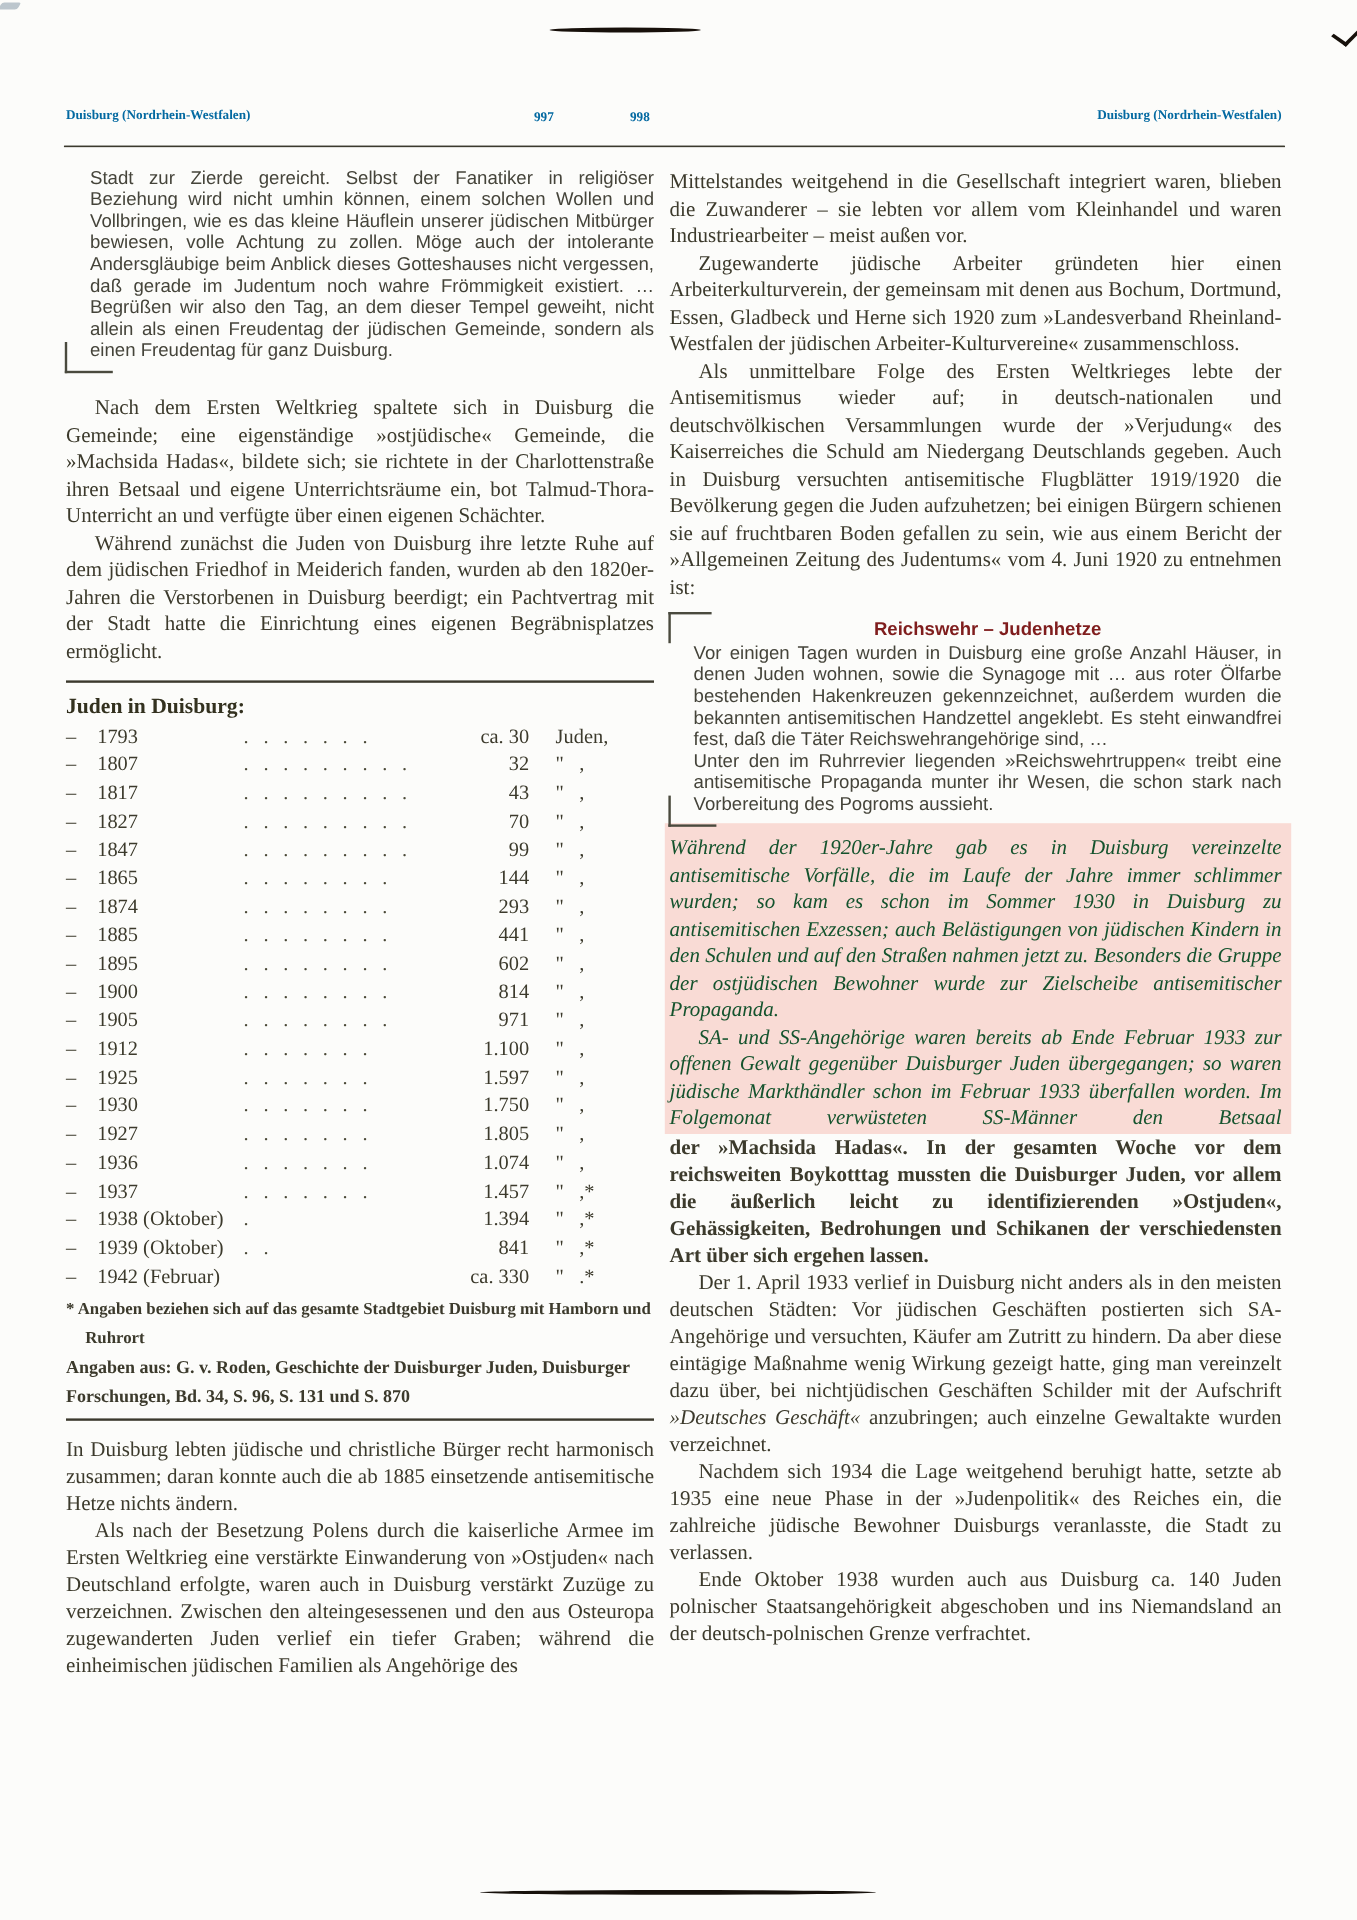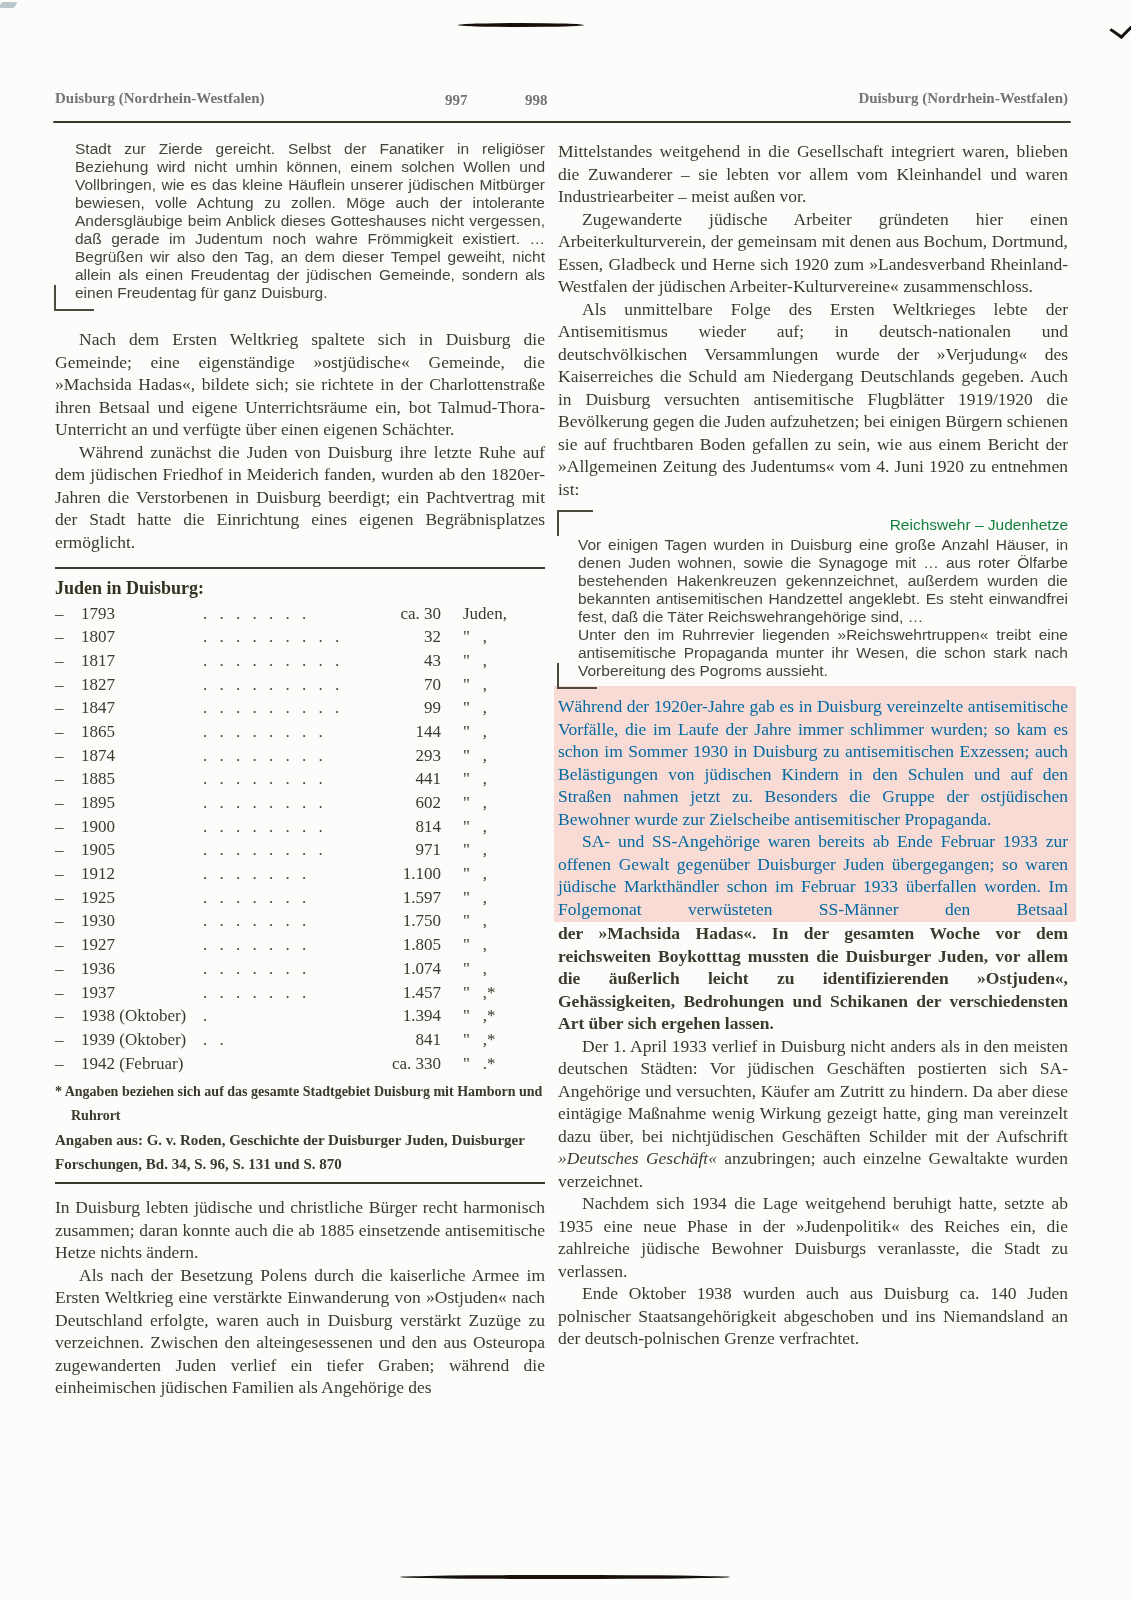--- a/index.html
+++ b/index.html
@@ -10,52 +10,52 @@
     font-family:"Liberation Serif", serif;
     color:#3c3a2c;
     overflow:hidden;
   }
   
   .art-topline{position:absolute;left:458px;top:23px;width:126px;height:4px;background:#17100a;border-radius:50%;}
   .art-botline{position:absolute;left:400px;top:1575px;width:330px;height:4px;background:#17110b;border-radius:50%;}
   .art-corner-tl{position:absolute;left:0;top:2px;width:16px;height:6px;background:#bcc6cd;transform:skewX(-30deg);border-radius:2px;}
   .art-corner-tr{position:absolute;right:2px;top:20px;width:12px;height:14px;border-right:3px solid #17110b;border-bottom:3px solid #17110b;transform:rotate(35deg) skewX(-10deg);}
   
-  .header{position:absolute;left:55px;right:63px;top:90px;height:26px;font-size:15px;font-weight:bold;color:#737373;}
+  .header{position:absolute;left:55px;right:63px;top:90px;height:26px;font-size:11px;font-weight:bold;color:#0369a1;}
   .header .hl{position:absolute;left:0;top:0;}
   .header .pn1{position:absolute;left:390px;top:2px;font-weight:bold;}
   .header .pn2{position:absolute;left:470px;top:2px;font-weight:bold;}
   .header .hr-right{position:absolute;right:0;top:0;}
   .header-rule{position:absolute;left:53px;right:60px;top:121px;height:0;border-top:2.5px solid #3b392d;border-radius:2px;}
   
   .col{position:absolute;top:140px;text-align:justify;font-size:17.5px;line-height:22.5px;}
   .col-left{left:55px;width:490px;}
   .col-right{left:558px;width:510px;}
   p{margin:0;}
   .indent{text-indent:24px;}
   
   .quote{position:relative;margin-left:20px;font-family:"Liberation Sans", sans-serif;font-size:15.5px;line-height:18px;color:#45443a;text-align:justify;}
   .bracket-bottom{position:absolute;left:-21px;bottom:-9px;width:38px;height:24px;border-left:2.5px solid #4a4a3e;border-bottom:2.5px solid #4a4a3e;}
   .bracket-top{position:absolute;left:-21px;top:-6px;width:34px;height:24px;border-left:2.5px solid #4a4a3e;border-top:2.5px solid #4a4a3e;}
-  .quote-title{font-weight:normal;color:#15803d;margin-bottom:2px;text-align:right;}
+  .quote-title{font-weight:bold;color:#7f1d1d;margin-bottom:2px;text-align:center;}
   
   .rule{border:none;border-top:2px solid #3b392d;margin:0;}
   
   .tbl-title{font-weight:bold;font-size:18px;color:#33311f;margin:8px 0 3px 0;text-align:left;}
   .tbl-row{display:flex;height:23.7px;align-items:baseline;font-size:17px;white-space:pre;text-align:left;}
   .tbl-dash{width:26px;}
   .tbl-year{width:122px;}
   .tbl-dots{flex:1 1 auto;overflow:hidden;letter-spacing:4px;color:#4a4836;}
   .tbl-val{width:70px;text-align:right;}
   .tbl-unit{width:82px;padding-left:22px;white-space:pre;}
   .footnotes{font-size:14.5px;line-height:24px;text-align:left;margin-top:4px;}
   .fn1{padding-left:16px;text-indent:-16px;font-weight:bold;font-size:14px;}
   .fn2{font-weight:bold;font-size:15px;}
   
-  .highlight{background:#f9dbd5;color:#0369a1;padding:9px 8px 2px 4px;margin:6px -8px 0 -4px;}
+  .highlight{background:#f9dbd5;color:#14532d;padding:9px 8px 2px 4px;margin:6px -8px 0 -4px;font-style:italic;}
   .highlight p{margin:0;}
   .cont{margin-right:0;font-weight:bold;}
   .sp{height:10px;}
   .sp-sm{height:6px;}
   .it{font-style:italic;}
 </style>
 </head>
 <body>
 
 <div id="page">

